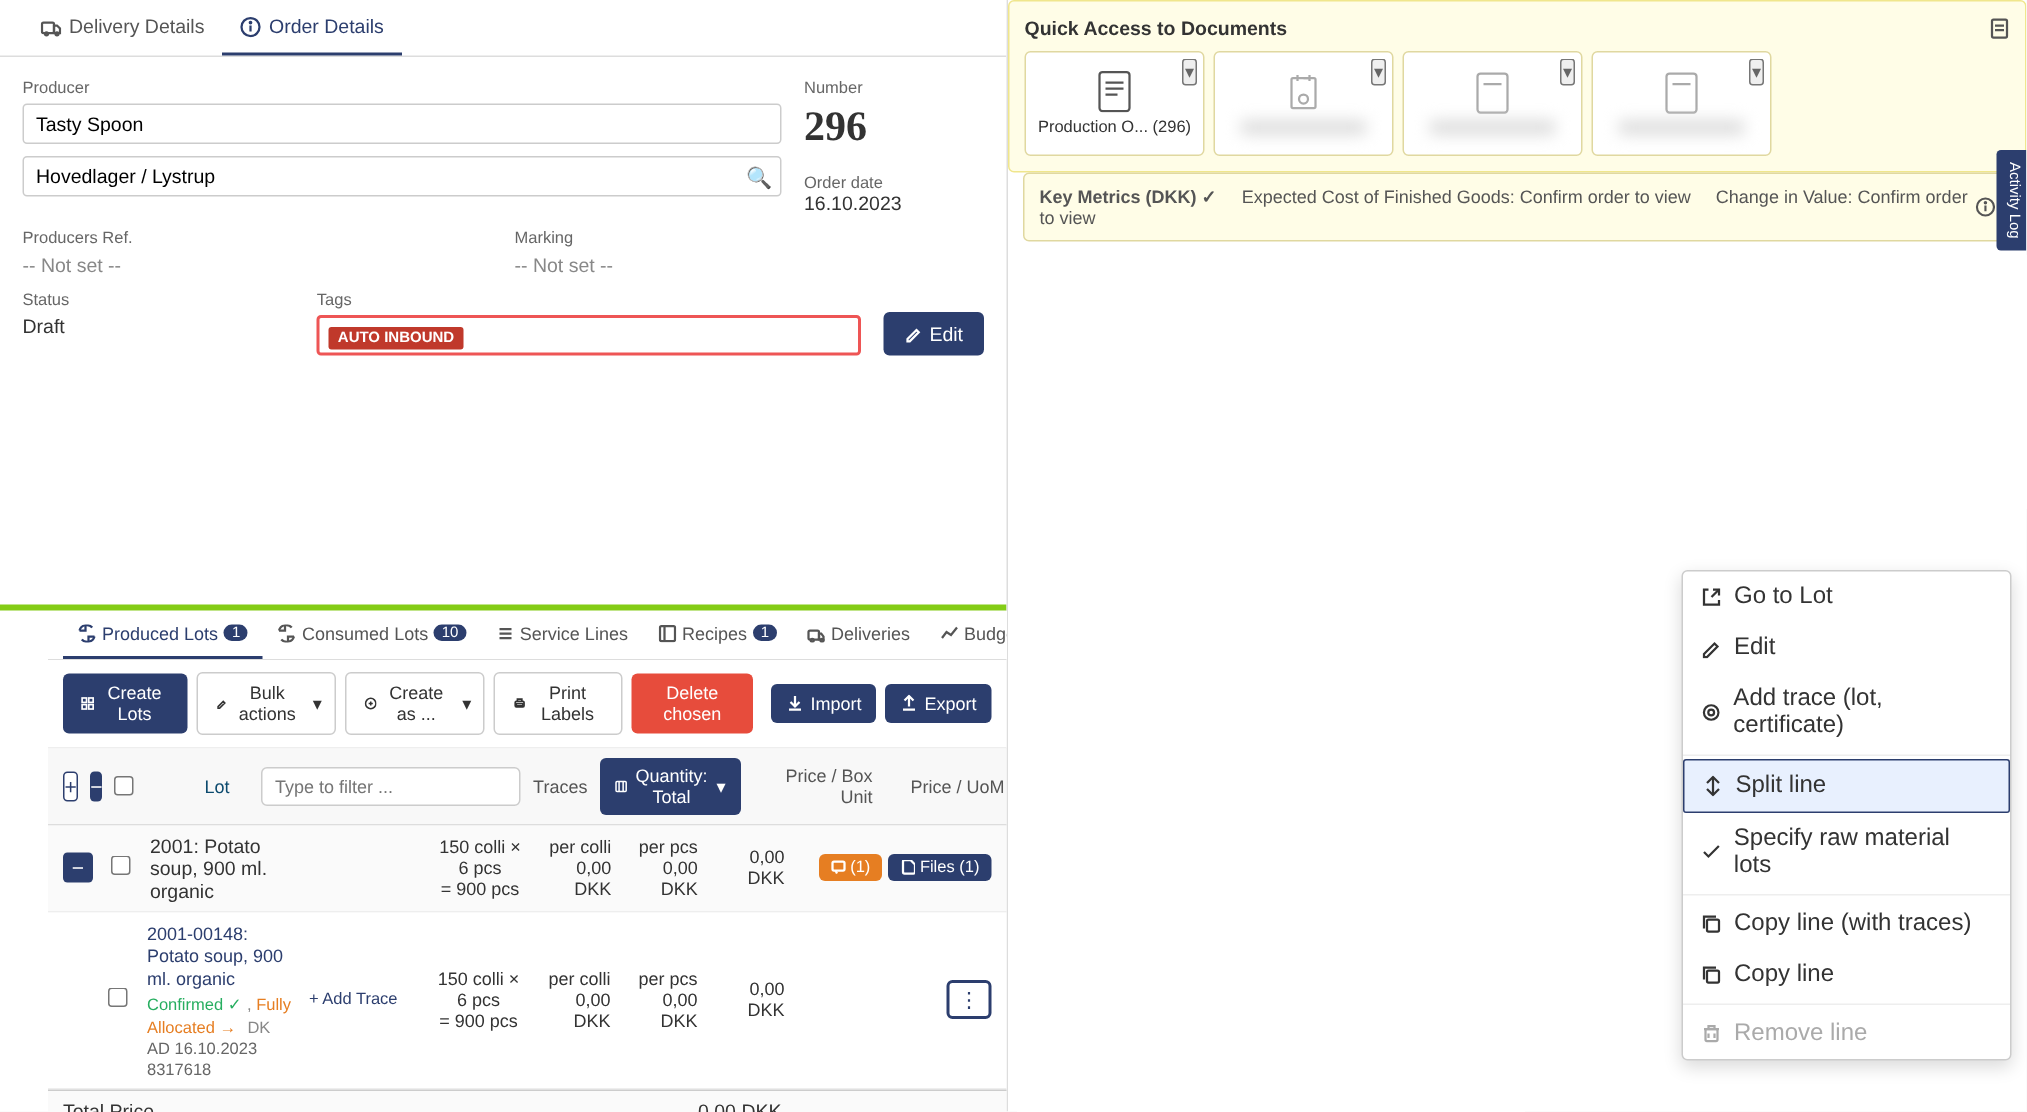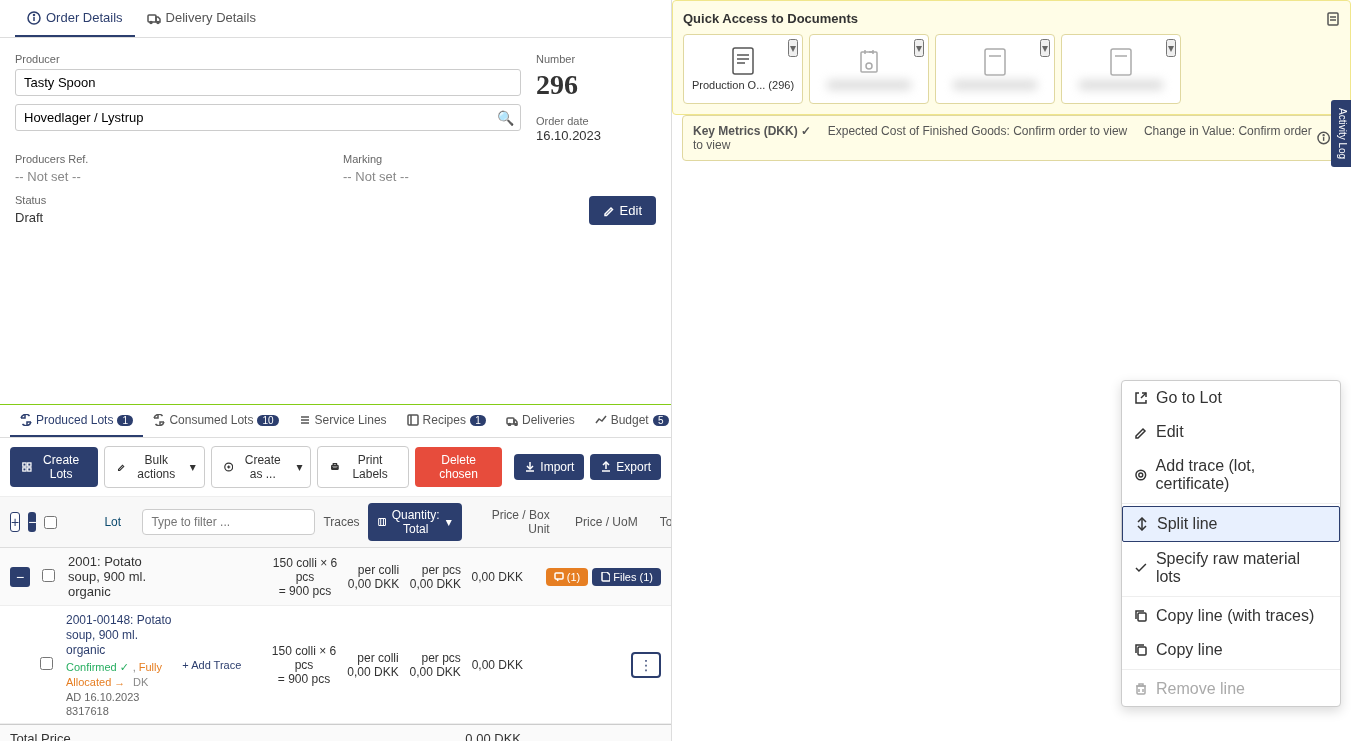--- a/index.html
+++ b/index.html
@@ -109,36 +109,36 @@
     .menu-divider { border: none; border-top: 1px solid #eee; margin: 2px 0; }
   </style>
 </head>
 <body>
 
 <div class="main-container">
 
   <div class="left-panel">
 
     <div class="tabs-bar">
-      <div class="tab-item active">
-        <svg viewBox="0 0 14 14" fill="none" stroke="currentColor" stroke-width="1.5">
-            <circle cx="7" cy="7" r="6"></circle>
-            <line x1="7" y1="6" x2="7" y2="10"></line>
-            <circle cx="7" cy="4" r="0.5" fill="currentColor"></circle>
-          </svg>
-        <span>Order Details</span>
-      </div>
       <div class="tab-item">
         <svg viewBox="0 0 14 14" fill="none" stroke="currentColor" stroke-width="1.5">
             <rect x="1" y="4" width="8" height="7" rx="1"></rect>
             <path d="M9 6h2l2 2v3h-4V6z"></path>
             <circle cx="4" cy="11.5" r="1"></circle>
             <circle cx="11" cy="11.5" r="1"></circle>
           </svg>
         <span>Delivery Details</span>
+      </div>
+      <div class="tab-item active">
+        <svg viewBox="0 0 14 14" fill="none" stroke="currentColor" stroke-width="1.5">
+            <circle cx="7" cy="7" r="6"></circle>
+            <line x1="7" y1="6" x2="7" y2="10"></line>
+            <circle cx="7" cy="4" r="0.5" fill="currentColor"></circle>
+          </svg>
+        <span>Order Details</span>
       </div>
     </div>
 
     <div class="order-form">
       <div class="form-row">
         <div class="form-group" style="flex:1">
           <label>Producer</label>
           <input class="form-input" value="Tasty Spoon" style="">
           <div class="field-with-search" style="margin-top:4px;">
             <input class="form-input" value="Hovedlager / Lystrup" style="">
@@ -165,33 +165,37 @@
           <div style="color:#888;font-size:13px;">-- Not set --</div>
         </div>
       </div>
 
       <div class="form-row" style="align-items:flex-start;">
         <div class="form-group" style="flex:1">
           <label>Status</label>
           <div style="font-size:13px;">Draft</div>
         </div>
         <div class="form-group" style="flex:2">
+          <label>Tags</label>
+          <div class="tags-container">
+            <span class="tag-badge">AUTO INBOUND</span>
+          </div>
         </div>
         <div style="margin-left:auto; align-self:flex-end;">
           <button class="edit-btn">
             <svg width="12" height="12" viewBox="0 0 12 12" fill="none" stroke="currentColor" stroke-width="1.5">
                 <path d="M2 9l6-6 1.5 1.5-6 6H2V9z"></path>
               </svg>
             <span>Edit</span>
           </button>
         </div>
       </div>
     </div>
 
-    <div style="display:flex;flex-direction:column;flex:1;overflow:hidden;border-top:1px solid #84cc16;">
+    <div style="display:flex;flex-direction:column;flex:1;overflow:hidden;border-top:4px solid #84cc16;padding-left:32px;">
 
       <div class="bottom-tabs">
         <div class="bottom-tab active">
           <svg width="12" height="12" viewBox="0 0 12 12" fill="none" stroke="currentColor" stroke-width="1.5">
               <polyline points="1,4 5,4 5,1"></polyline>
               <path d="M1 4a5 5 0 0 1 8.5-2"></path>
               <polyline points="11,8 7,8 7,11"></polyline>
               <path d="M11 8a5 5 0 0 1-8.5 2"></path>
             </svg>
           <span>Produced Lots</span>

